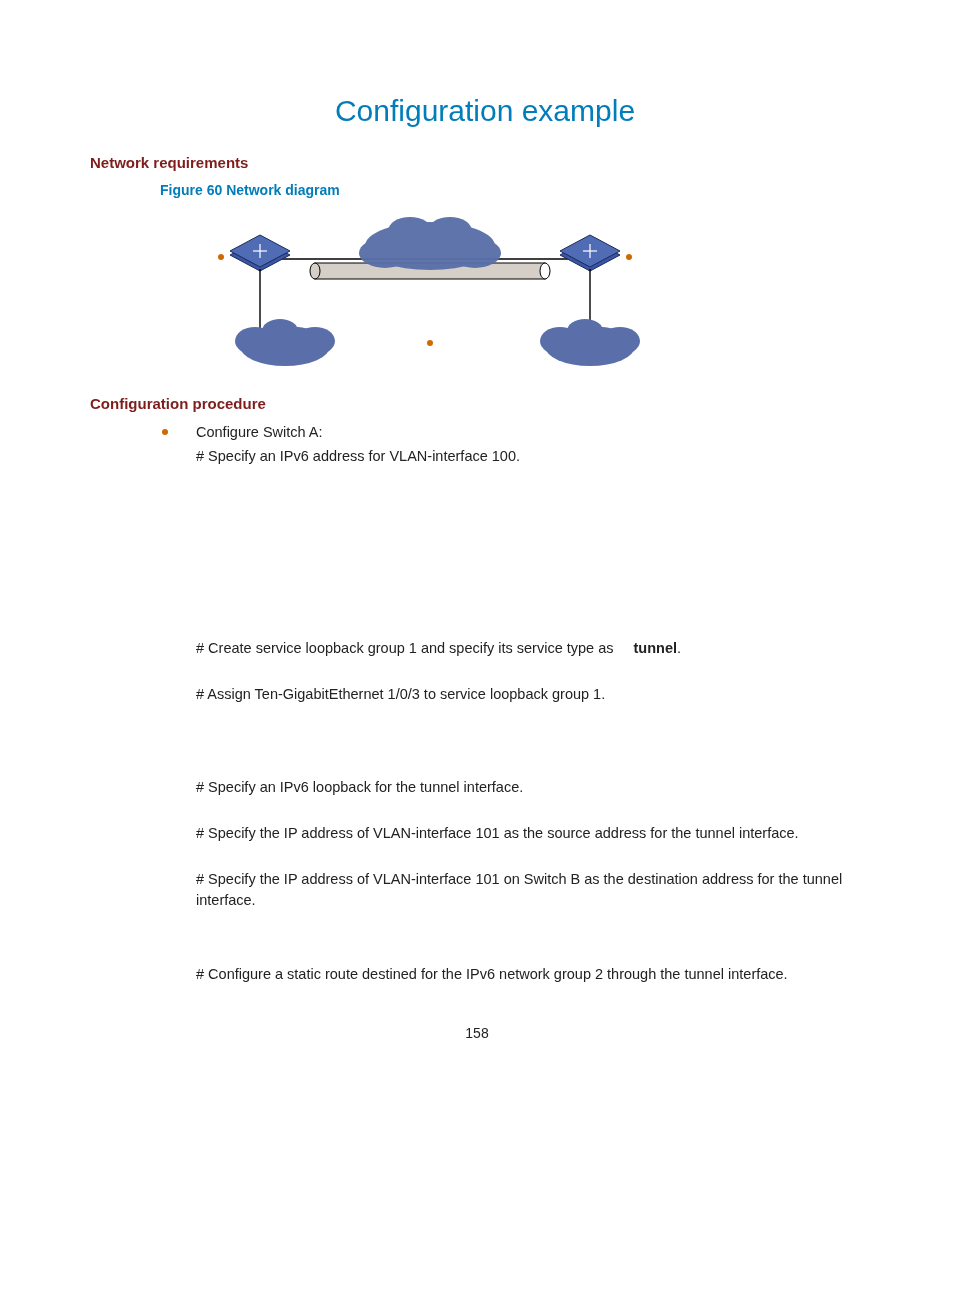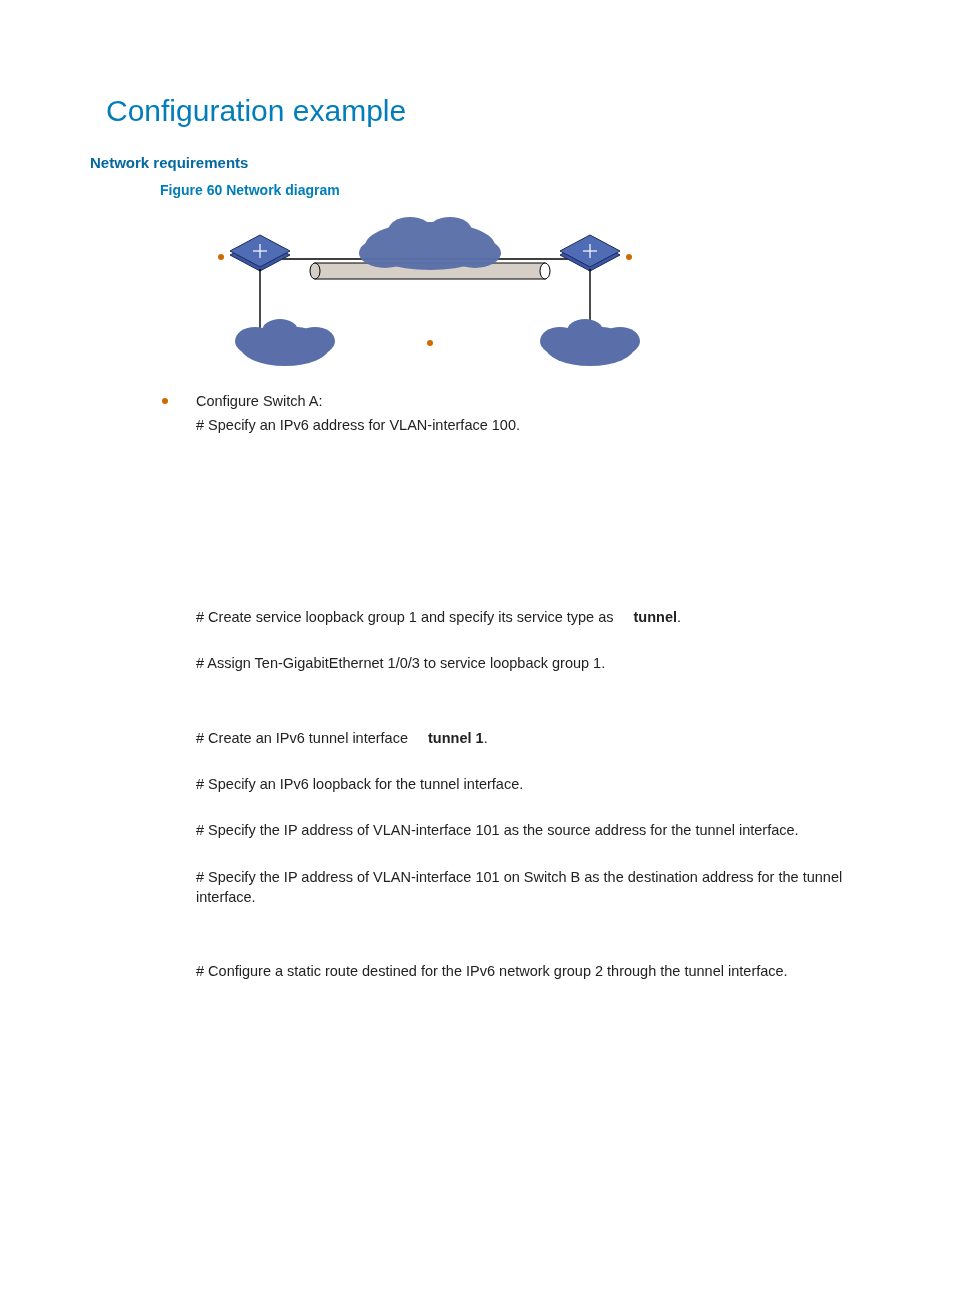--- a/index.html
+++ b/index.html
@@ -17,25 +17,26 @@
     padding: 90px 90px 30px 90px;
     box-sizing: border-box;
     width: 954px;
   }
   h1.section-title {
     font-family: "Segoe UI Light", "Lucida Sans Unicode", Arial, sans-serif;
     font-weight: 300;
     font-size: 30px;
     color: #007dba;
     margin: 0 0 20px 16px;
+    text-align: center;
   }
   h2.subsection {
     font-weight: 600;
     font-size: 15px;
-    color: #0369a1;
+    color: #7f1d1d;
     margin: 12px 0 8px 0;
   }
   .body-block {
     margin-left: 70px;
   }
   p { margin: 4px 0 10px 0; }
   a.xref { color: #007dba; text-decoration: none; }
   .fig-caption {
     font-weight: 700;
     color: #007dba;
@@ -156,20 +157,21 @@
           <ellipse cx="355" cy="130" rx="20" ry="14"></ellipse>
           <ellipse cx="415" cy="130" rx="20" ry="14"></ellipse>
           <ellipse cx="380" cy="120" rx="18" ry="12"></ellipse>
         </g>
 
         <circle cx="225" cy="132" r="3" fill="#d06a00"></circle>
       </svg>
     </div>
   </div>
 
+  <h2 class="subsection">Configuration procedure</h2>
 
   <div class="body-block">
 
     <ul class="bullet">
       <li>
         <span>Configure Switch A:</span>
         <div class="step" style="margin-left:0;"># Specify an IPv6 address for VLAN-interface 100.</div>
       </li>
     </ul>
 
@@ -182,34 +184,32 @@
     <div class="step">
       <span># Create service loopback group 1 and specify its service type as </span><b>tunnel</b><span>.</span>
     </div>
 
     <div class="gap-sm"></div>
 
     <div class="step"># Assign Ten-GigabitEthernet 1/0/3 to service loopback group 1.</div>
 
     <div class="gap-md"></div>
 
-    <div class="step">
-      <span># Create an IPv6 tunnel interface </span><b>tunnel 1</b><span>.</span>
-    </div>
 
     <div class="gap-sm"></div>
 
     <div class="step"># Specify an IPv6 loopback for the tunnel interface.</div>
 
     <div class="gap-sm"></div>
 
     <div class="step"># Specify the IP address of VLAN-interface 101 as the source address for the tunnel interface.</div>
 
     <div class="gap-sm"></div>
 
     <div class="step"># Specify the IP address of VLAN-interface 101 on Switch B as the destination address for the tunnel interface.</div>
 
     <div class="gap-md"></div>
 
     <div class="step"># Configure a static route destined for the IPv6 network group 2 through the tunnel interface.</div>
   </div>
 
+  <div class="pagenum">158</div>
 </div>
 
 </body></html>

